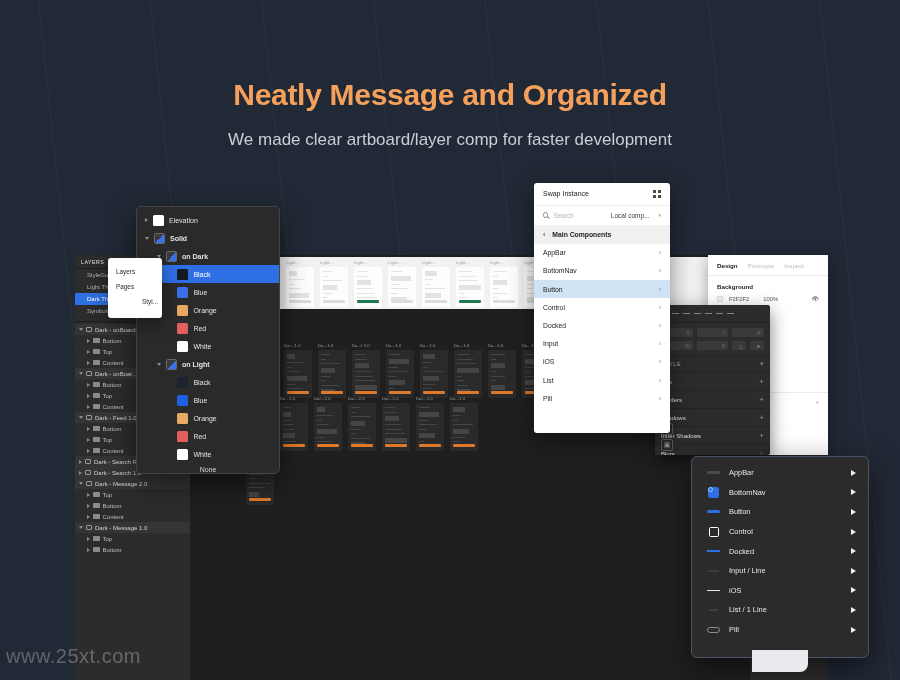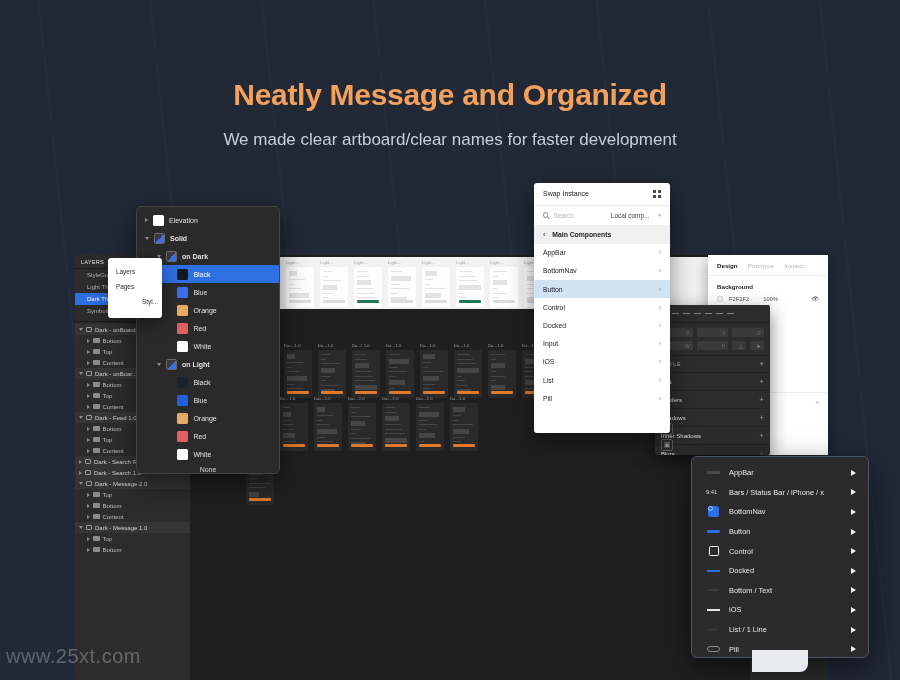--- a/index.html
+++ b/index.html
@@ -284,21 +284,21 @@
     background: #e8eaed; border-radius: 0 0 8px 0;
   }
 </style>
 </head>
 <body>
 
 <div class="bg-streaks"></div>
 
 <div class="hero">
   <h1>Neatly Message and Organized</h1>
-  <p>We made clear artboard/clear names for faster development</p>
+  <p>We made clear artboard/layer comp for faster development</p>
 </div>
 
 <div class="figma-doc">
 
   <div class="layers-pane">
     <div class="lp-tabs">
       <div class="lp-tab active">LAYERS</div>
       <div class="lp-tab">COMPONENTS</div>
     </div>
     <div>
@@ -982,25 +982,20 @@
 <div class="comp-panel">
   <div id="comp-rows">
       <div class="comp-row">
         <span class="ci">
           <i class="ci-appbar" style="display: block;"></i>
         </span>
         <span>AppBar</span>
         <span class="arrow"></span>
       </div>
       <div class="comp-row">
-        <span class="ci-time">9:41</span>
-        <span>Bars / Status Bar / iPhone / x</span>
-        <span class="arrow"></span>
-      </div>
-      <div class="comp-row">
         <span class="ci">
           <i class="ci-bottomnav" style="display: block;">
             <i></i>
           </i>
         </span>
         <span>BottomNav</span>
         <span class="arrow"></span>
       </div>
       <div class="comp-row">
         <span class="ci">
@@ -1020,21 +1015,21 @@
         <span class="ci">
           <i class="ci-docked" style="display: block;"></i>
         </span>
         <span>Docked</span>
         <span class="arrow"></span>
       </div>
       <div class="comp-row">
         <span class="ci">
           <i class="ci-input" style="display: block;"></i>
         </span>
-        <span>Bottom / Text</span>
+        <span>Input / Line</span>
         <span class="arrow"></span>
       </div>
       <div class="comp-row">
         <span class="ci">
           <i class="ci-ios" style="display: block;"></i>
         </span>
         <span>iOS</span>
         <span class="arrow"></span>
       </div>
       <div class="comp-row">

